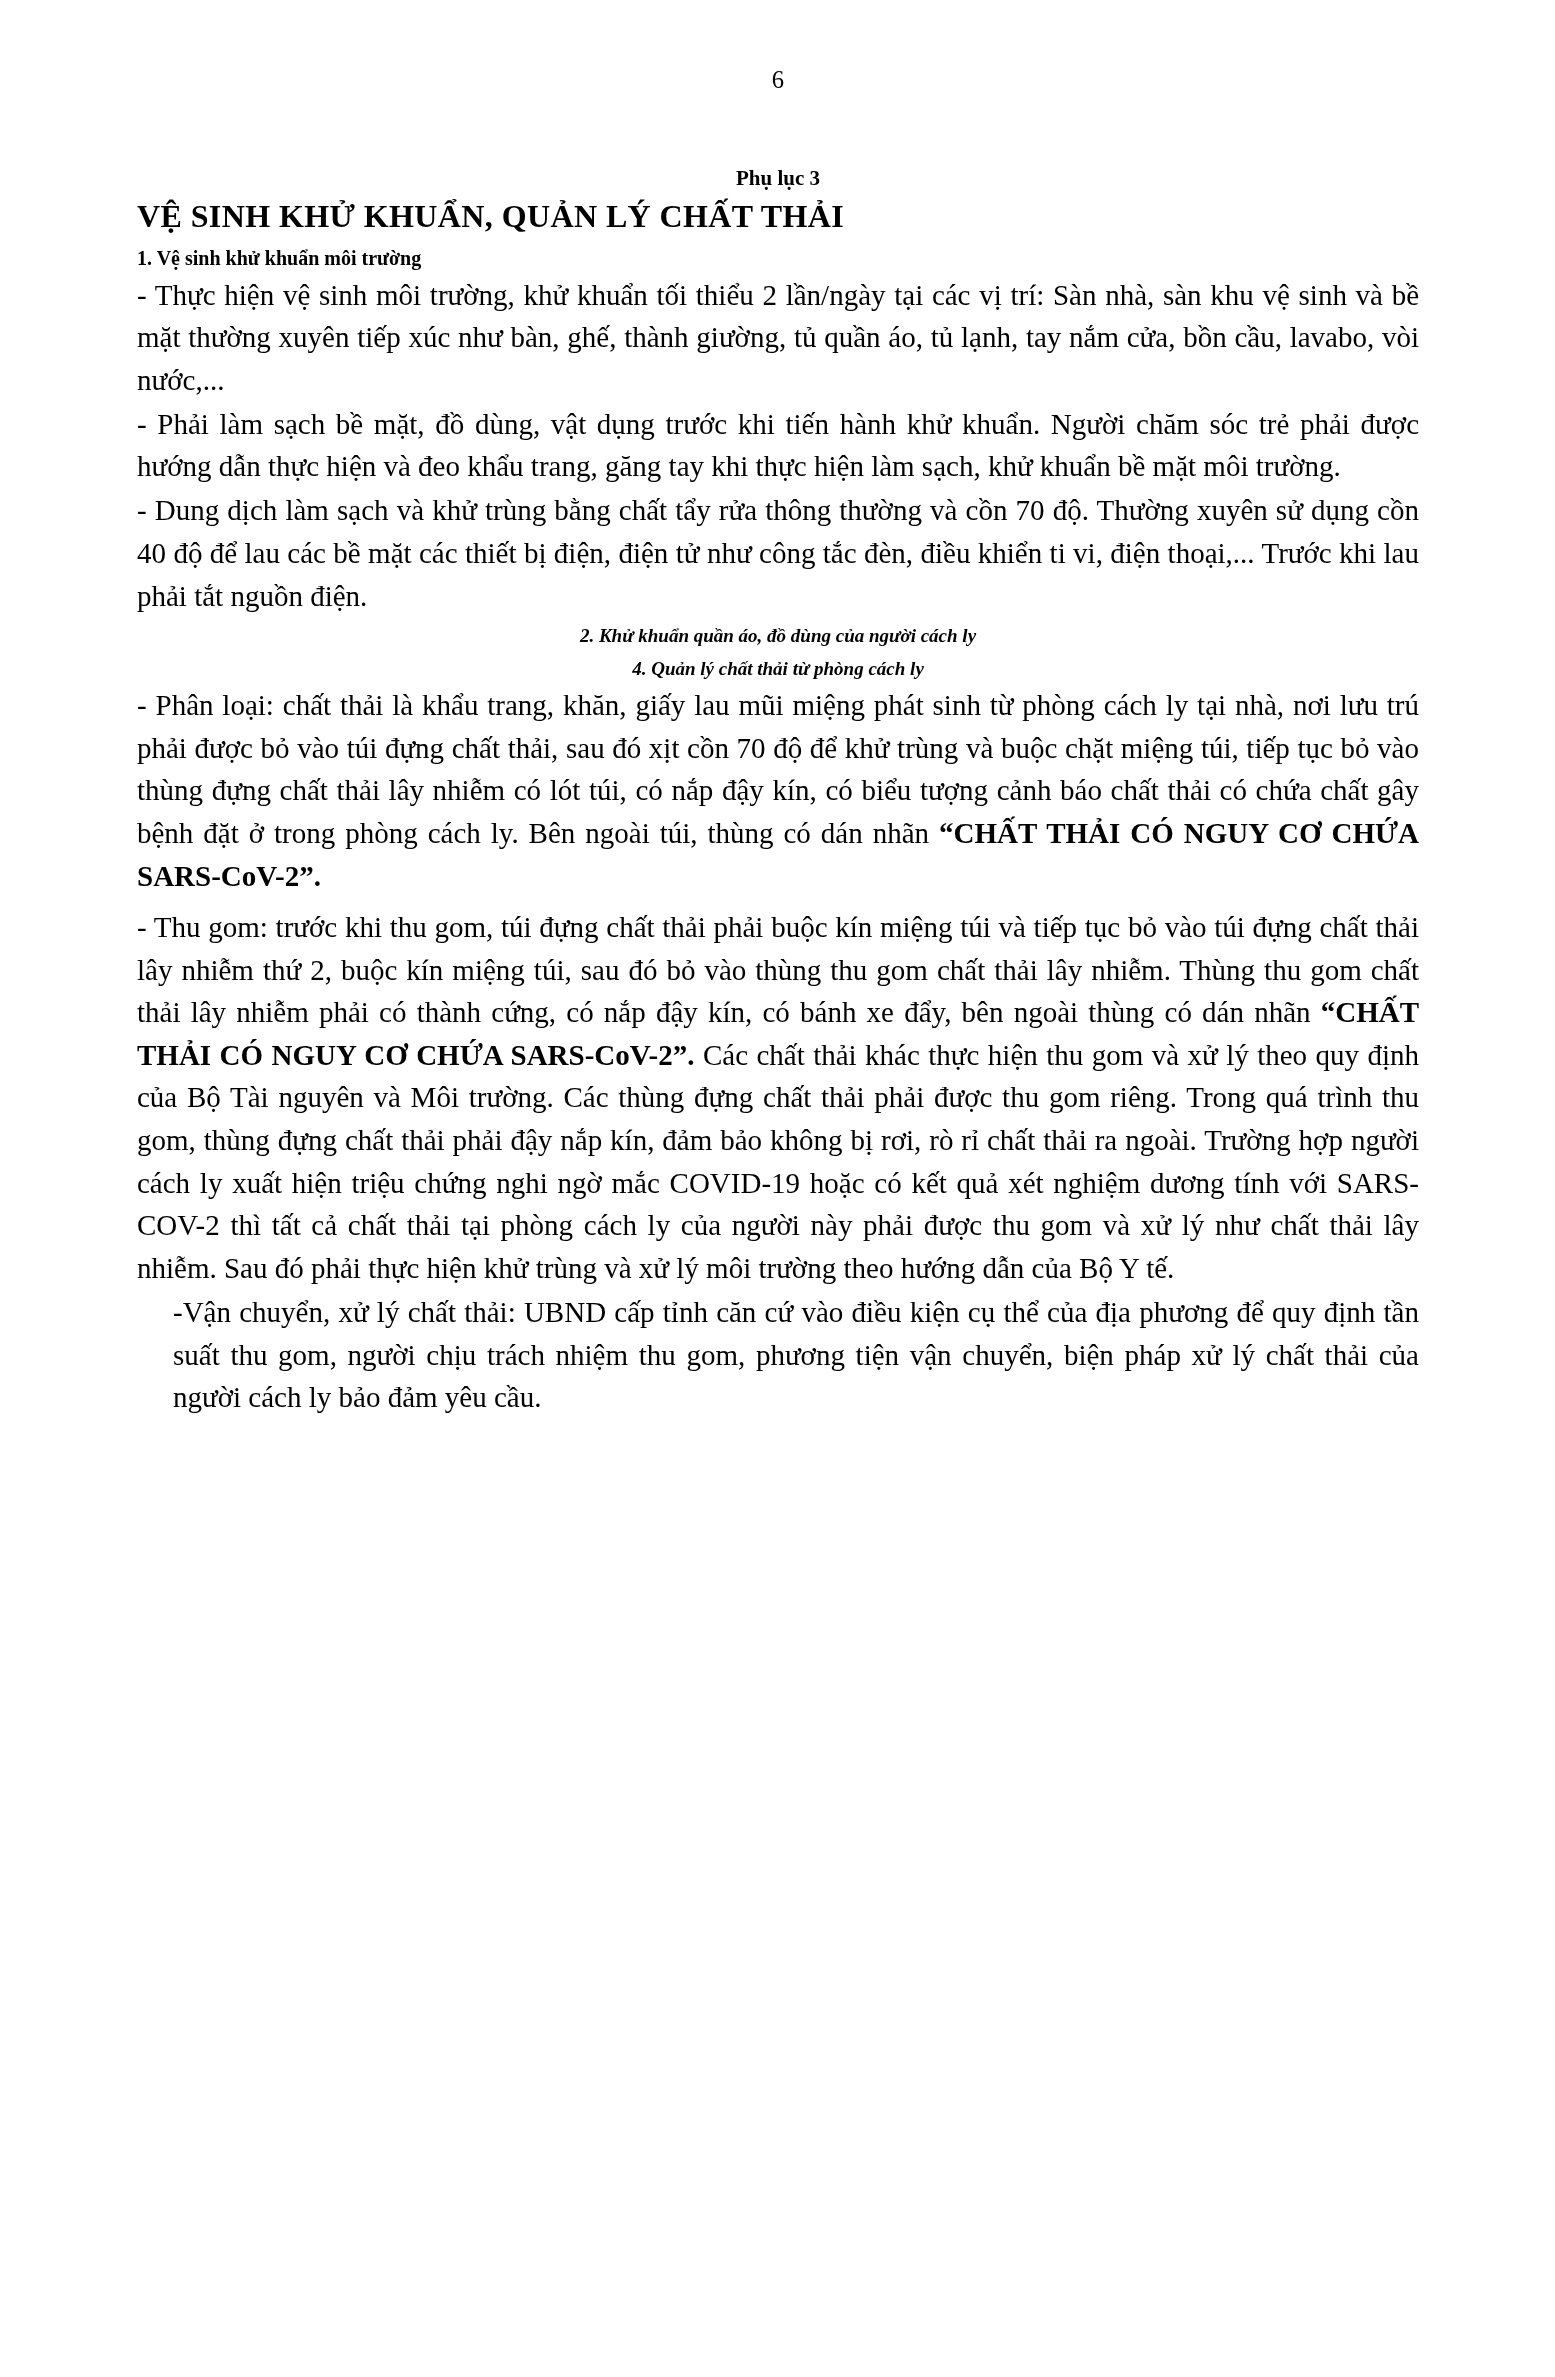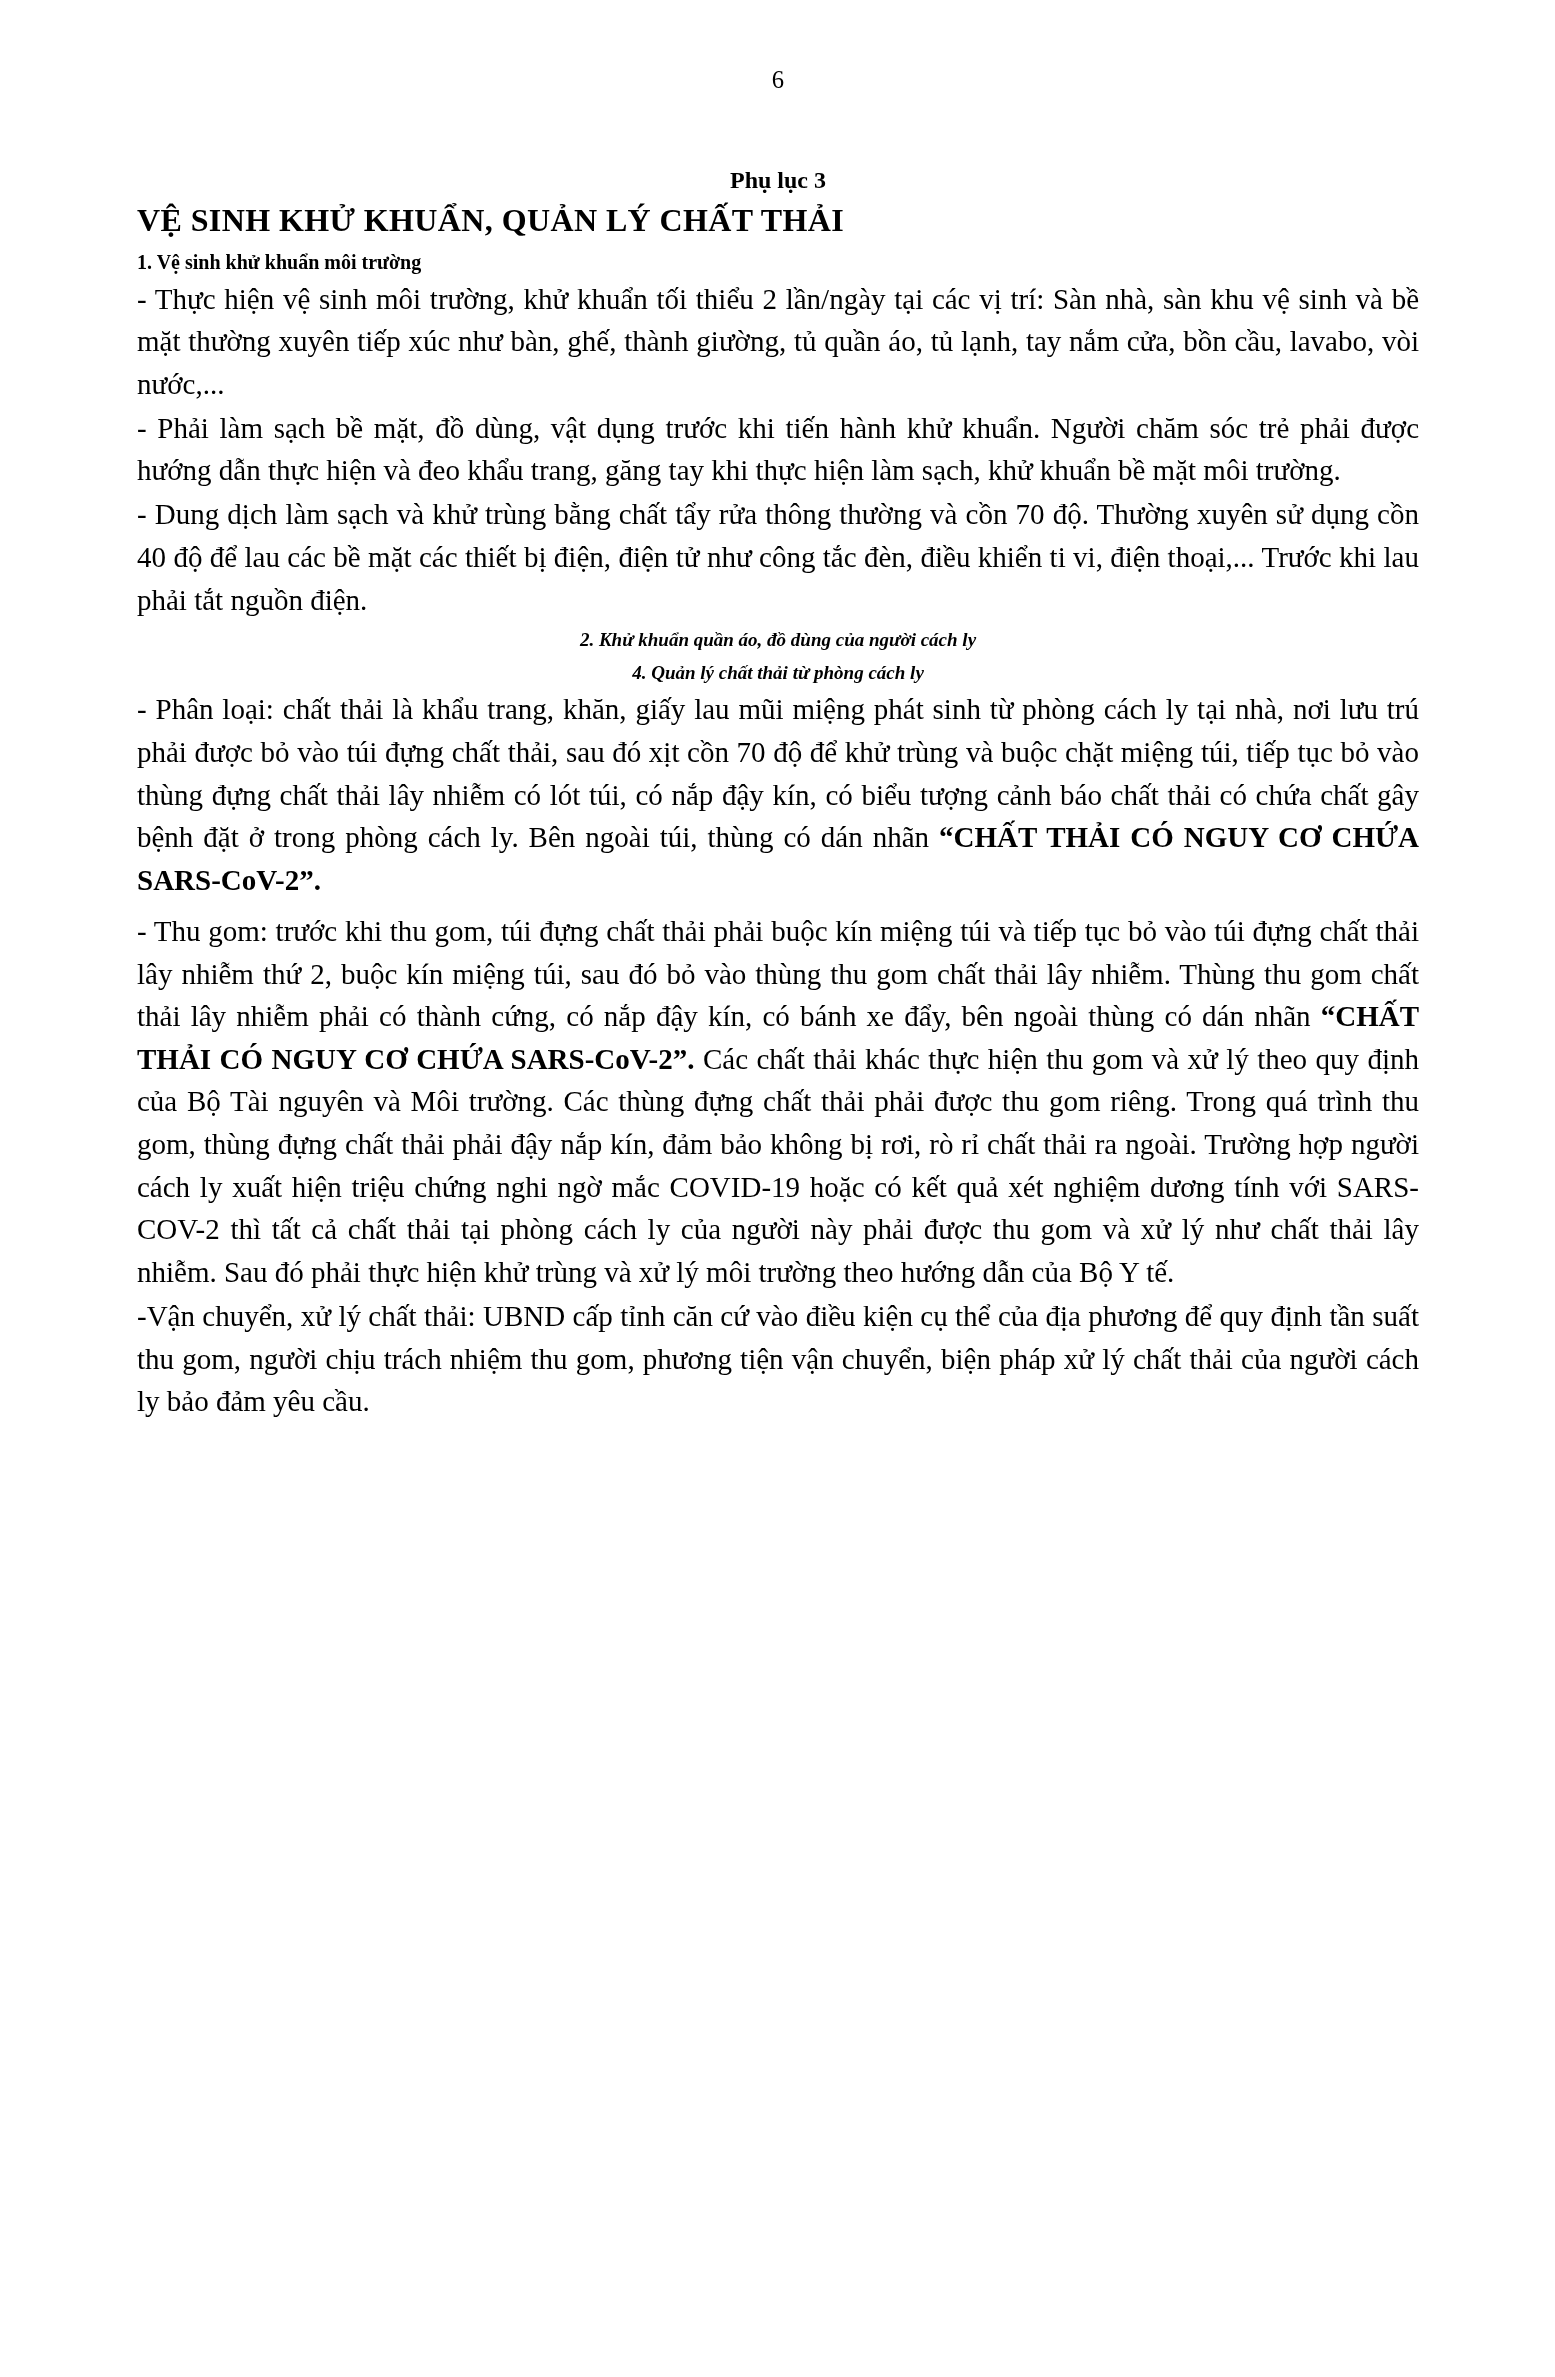--- a/index.html
+++ b/index.html
@@ -23,21 +23,21 @@
   .page-number {
     text-align: center;
     font-size: 24.6px;
     line-height: 1.2;
     margin: 0 0 69px 0;
     font-family: "Liberation Serif", serif;
   }
   .doc-sup-title {
     text-align: center;
     font-weight: bold;
-    font-size: 24px;
+    font-size: 21px;
     line-height: 1.35;
     margin: 0 0 2.9px 0;
   }
   .doc-title {
     font-weight: bold;
     font-size: 32px;
     line-height: 1.35;
     letter-spacing: 0.4px;
     margin: 0 0 5.8px 0;
   }
@@ -59,20 +59,21 @@
   p.body {
     font-size: 29px;
     line-height: 1.47;
     margin: 0 0 1.4px 0;
     text-align: justify;
     text-justify: inter-word;
     hyphens: none;
   }
   p.body.tight {
     margin-bottom: 0;
+    margin-left: 36px;
   }
   .b {
     font-weight: bold;
   }
   .spacer-sm { height: 7.2px; }
 </style>
 </head>
 <body>
 
 <div class="page">

